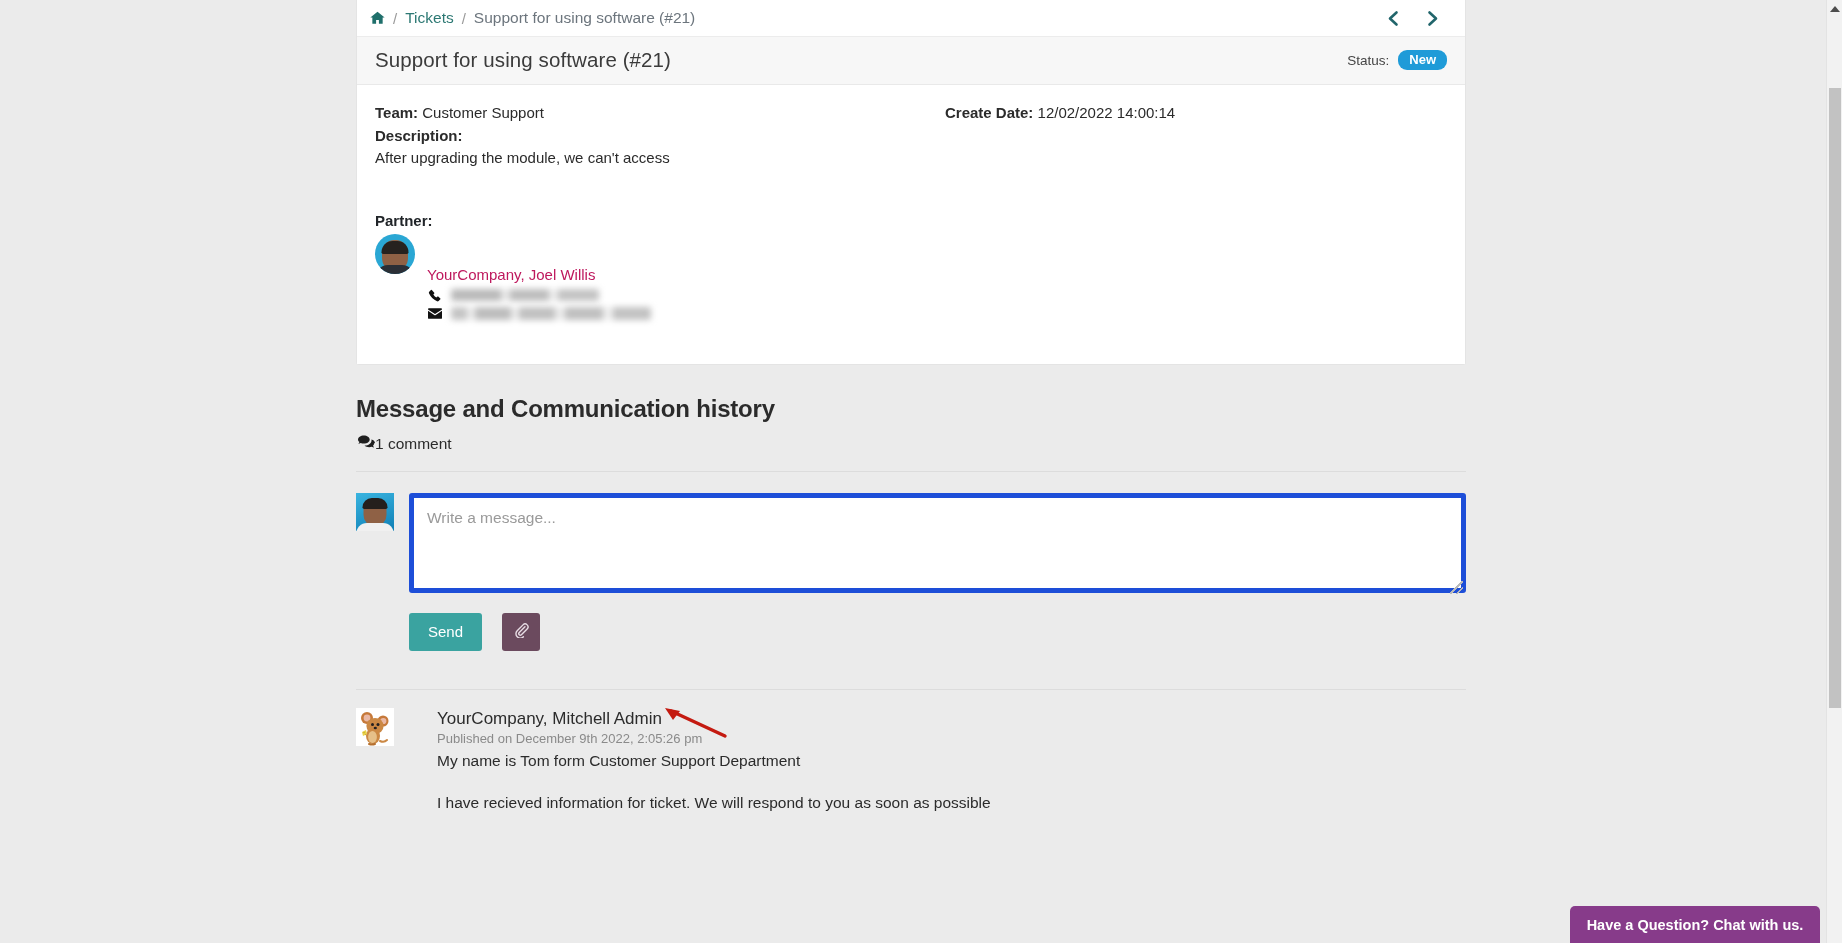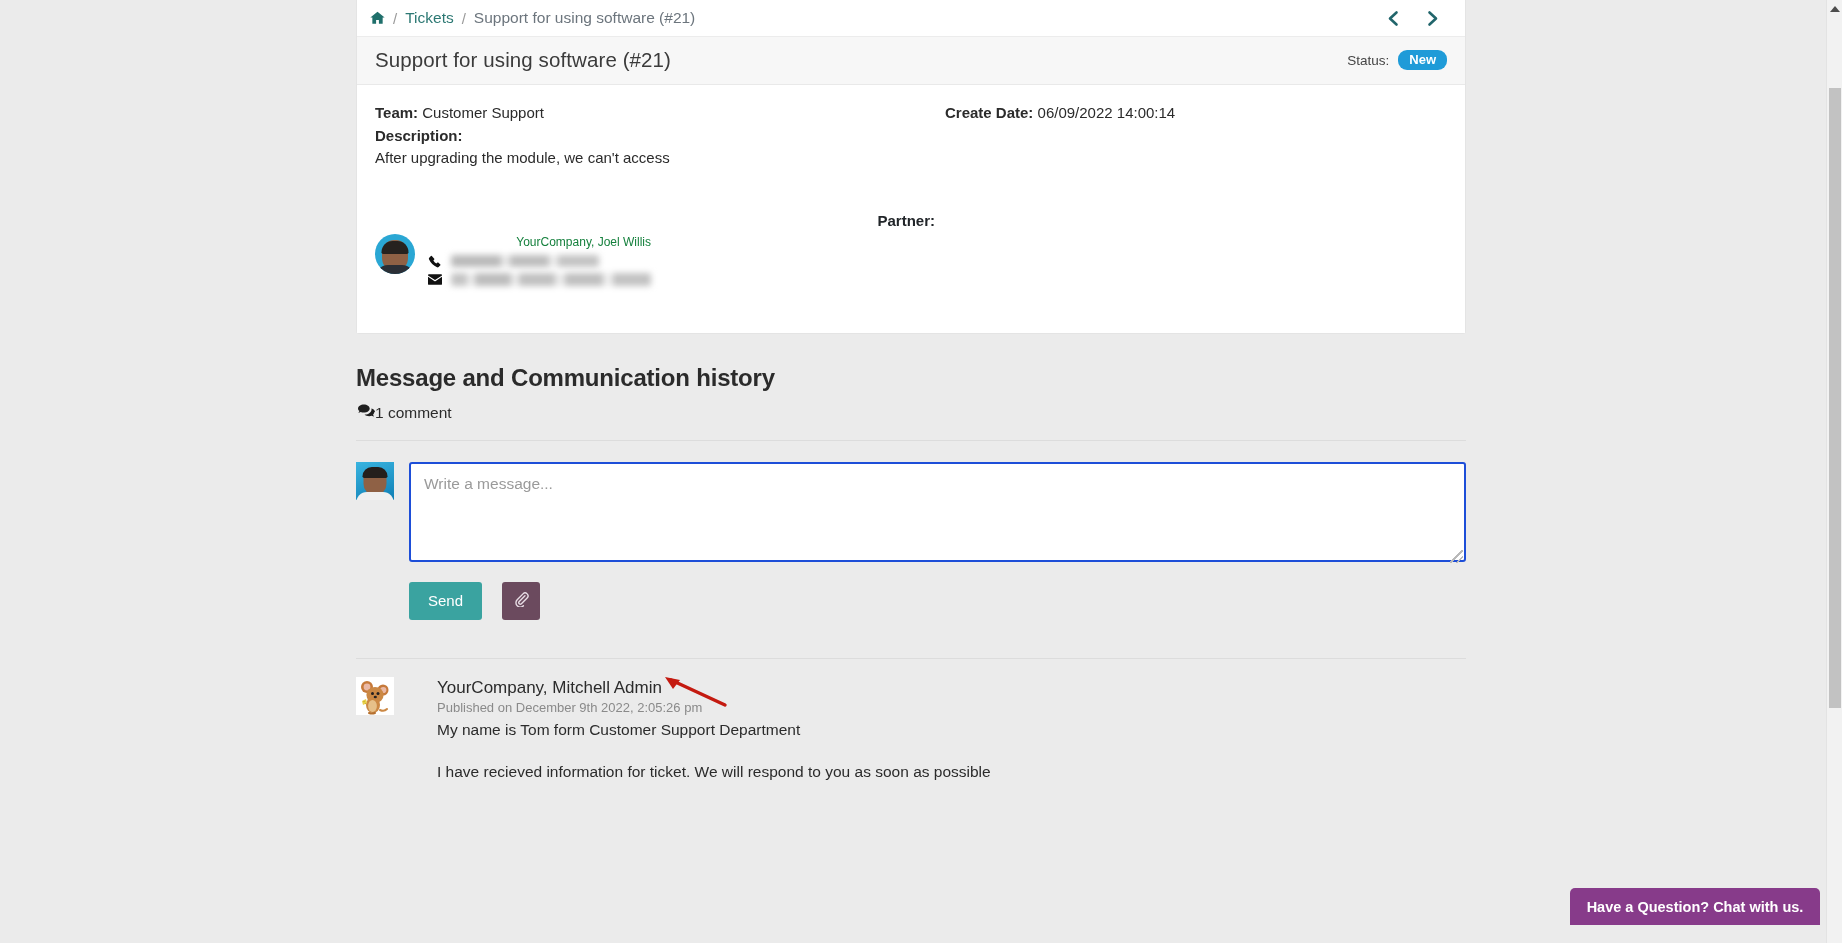--- a/index.html
+++ b/index.html
@@ -88,21 +88,21 @@
     background: #fff;
     display: flex;
     min-height: 248px;
   }
   .col-left { width: 560px; }
   .col-right { flex: 1; padding-left: 10px; }
   .fld { font-size: 15px; line-height: 1.55; color: #2b2b2b; }
   .fld b { font-weight: 700; }
   .desc-text { font-size: 15px; color: #2b2b2b; margin-top: 1px; }
 
-  .partner-block { margin-top: 46px; text-align: right; }
+  .partner-block { margin-top: 46px; }
   .partner-label { font-size: 15px; font-weight: 700; margin-bottom: 5px; }
   .partner-row { display: flex; gap: 12px; }
   .partner-avatar {
     width: 40px; height: 40px; border-radius: 50%;
     flex: 0 0 40px;
     overflow: hidden;
     background: #2aa7d4;
     position: relative;
   }
   .partner-avatar .face {
@@ -120,21 +120,21 @@
     background: #26221f;
   }
   .partner-avatar .shoulders {
     position: absolute; left: 50%; bottom: -4px;
     transform: translateX(-50%);
     width: 40px; height: 13px;
     border-radius: 14px 14px 0 0;
     background: #2b2f36;
   }
   .partner-info { padding-top: 1px; }
-  .partner-name { font-size: 12px; color: #15803d; margin-bottom: 6px; }
+  .partner-name { font-size: 15px; color: #be185d; margin-bottom: 6px; margin-top: 31px; }
   .contact-line { display: flex; align-items: center; gap: 9px; margin-bottom: 5px; }
   .contact-ico { width: 15px; color: #111; display: inline-flex; justify-content: center; }
   .blurred {
     height: 12px;
     border-radius: 2px;
     filter: blur(3.2px);
     background: linear-gradient(90deg,#b9b9b9 0 34%, #e8e8e8 34% 40%, #bdbdbd 40% 66%, #ededed 66% 72%, #c3c3c3 72% 100%);
   }
   .blur-phone { width: 148px; }
   .blur-mail  { width: 200px; height: 13px;
@@ -181,21 +181,21 @@
     position: absolute; left: 50%; bottom: -3px;
     transform: translateX(-50%);
     width: 38px; height: 11px;
     border-radius: 12px 12px 0 0;
     background: #f0f0f0;
   }
   .composer-main { flex: 1; }
   .msg-box {
     width: 100%;
     height: 100px;
-    border: 2px solid #1d4ed8;
+    border: 5px solid #1d4ed8;
     border-radius: 3px;
     background: #fff;
     padding: 11px 13px;
     font-family: "Liberation Sans", sans-serif;
     font-size: 15.5px;
     color: #2b2b2b;
     resize: none;
     outline: none;
   }
   .msg-box::placeholder { color: #9a9a9a; }
@@ -250,21 +250,21 @@
   .annot-arrow {
     position: absolute;
     left: 222px; top: -4px;
     width: 70px; height: 36px;
     pointer-events: none;
   }
 
   
   .chat-widget {
     position: absolute;
-    right: 0px; bottom: 18px;
+    right: 0px; bottom: 0;
     width: 272px; height: 37px;
     display: flex; align-items: center;
   }
   .chat-btn {
     background: #873b8a;
     color: #fff;
     font-size: 14.5px;
     font-weight: 700;
     width: 250px; height: 37px;
     border: none;
@@ -388,21 +388,21 @@
                   <span class="blurred blur-mail"></span>
                 </div>
               </div>
             </div>
           </div>
         </div>
 
         <div class="col-right">
           <div class="fld">
             <b>Create Date:</b>
-            <span>06/09/2022 14:00:14</span>
+            <span>12/02/2022 14:00:14</span>
           </div>
         </div>
       </div>
     </div>
 
     <div class="history-head">Message and Communication history</div>
 
     <div class="comment-count">
       <span>
         <svg width="17" height="14" viewBox="0 0 18 14" aria-hidden="true">

